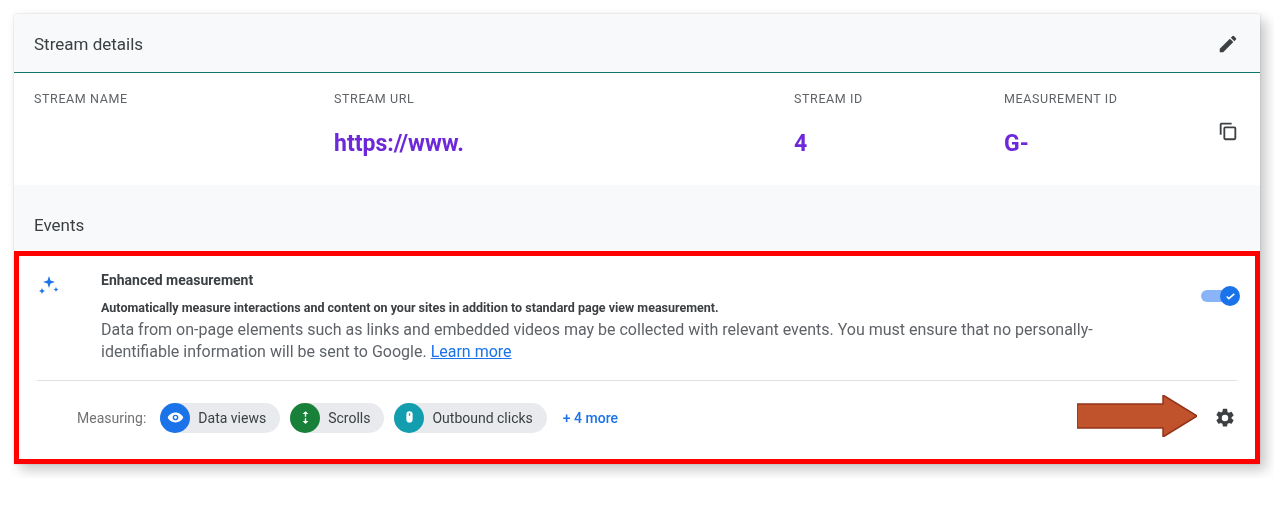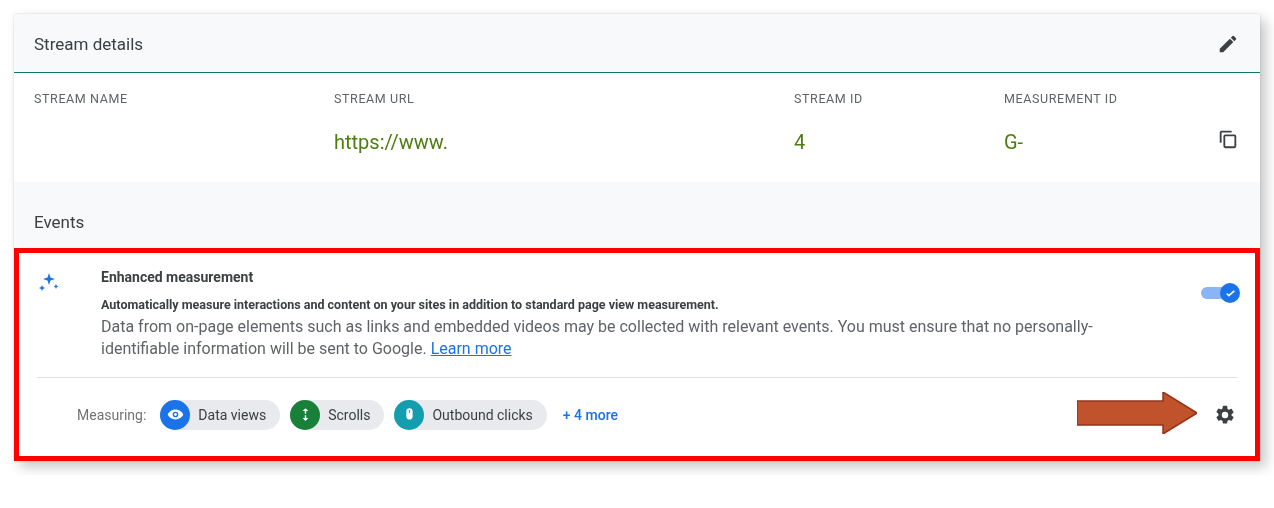--- a/index.html
+++ b/index.html
@@ -26,31 +26,31 @@
   }
   .stream-body {
     background: #fff;
     padding: 18px 20px 28px 20px;
     display: flex;
     align-items: flex-start;
   }
   .col-name { width: 300px; }
   .col-url  { width: 460px; }
   .col-id   { width: 210px; }
-  .col-mid  { flex: 1; display: flex; align-items: flex-end; justify-content: space-between; }
+  .col-mid  { flex: 1; display: flex; align-items: center; justify-content: space-between; }
   .label {
     font-size: 12.5px;
     letter-spacing: .6px;
     color: #5f6368;
     margin-bottom: 24px;
   }
   .value {
-    font-size: 20px;
-    color: #4d7c0f;
-    font-weight: 400;
+    font-size: 23px;
+    color: #6d28d9;
+    font-weight: 700;
   }
   .icon-btn { width: 24px; height: 24px; color:#3c4043; cursor:pointer; display:inline-flex; align-items:center; justify-content:center; }
   .copy-col { padding-top: 16px; margin-left: 12px; }
   .spacer { height: 12px; background:#f8f9fa; }
   .highlight {
     border: 5px solid #ff0000;
     background: #fff;
     padding: 16px 18px 12px 18px;
     position: relative;
   }

